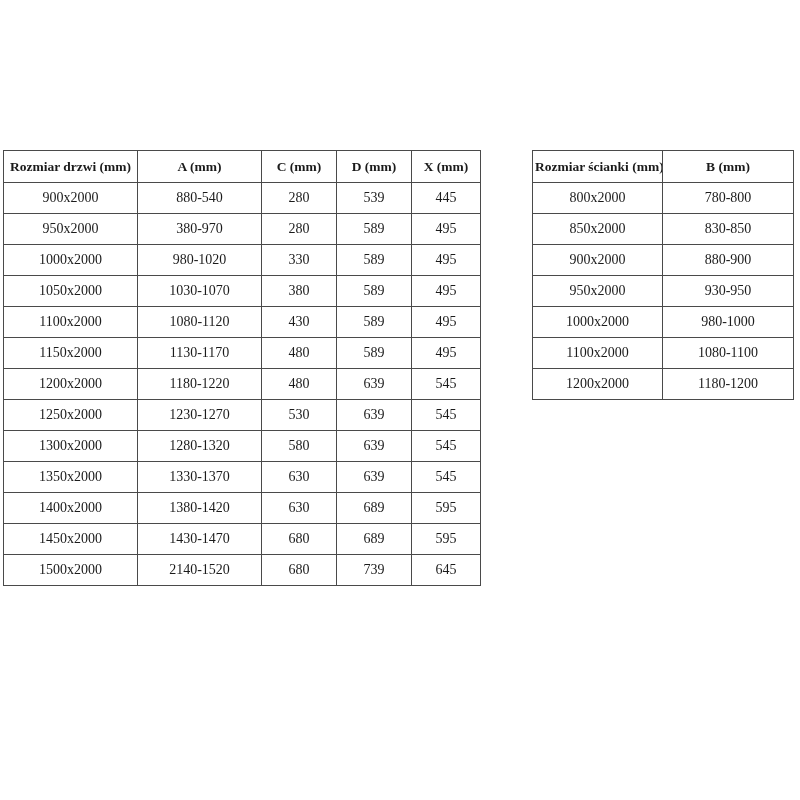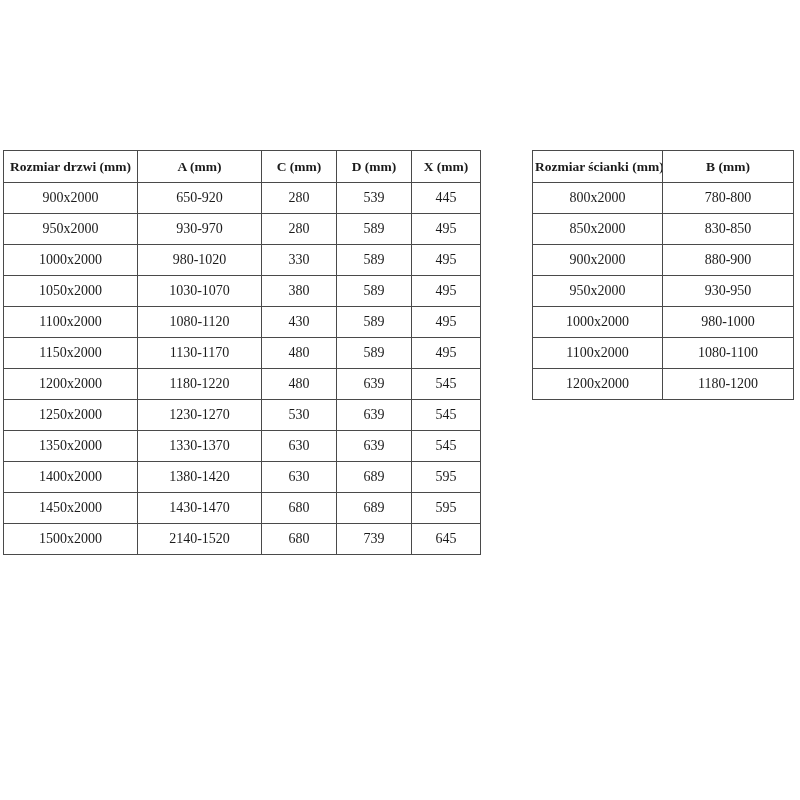--- a/index.html
+++ b/index.html
@@ -68,28 +68,28 @@
         <th>Rozmiar drzwi (mm)</th>
         <th>A (mm)</th>
         <th>C (mm)</th>
         <th>D (mm)</th>
         <th>X (mm)</th>
       </tr>
     </thead>
     <tbody>
         <tr>
           <td>900x2000</td>
-          <td>650-920</td>
+          <td>880-540</td>
           <td>280</td>
           <td>539</td>
           <td>445</td>
         </tr>
         <tr>
           <td>950x2000</td>
-          <td>930-970</td>
+          <td>380-970</td>
           <td>280</td>
           <td>589</td>
           <td>495</td>
         </tr>
         <tr>
           <td>1000x2000</td>
           <td>980-1020</td>
           <td>330</td>
           <td>589</td>
           <td>495</td>
@@ -119,20 +119,27 @@
           <td>1200x2000</td>
           <td>1180-1220</td>
           <td>480</td>
           <td>639</td>
           <td>545</td>
         </tr>
         <tr>
           <td>1250x2000</td>
           <td>1230-1270</td>
           <td>530</td>
+          <td>639</td>
+          <td>545</td>
+        </tr>
+        <tr>
+          <td>1300x2000</td>
+          <td>1280-1320</td>
+          <td>580</td>
           <td>639</td>
           <td>545</td>
         </tr>
         <tr>
           <td>1350x2000</td>
           <td>1330-1370</td>
           <td>630</td>
           <td>639</td>
           <td>545</td>
         </tr>

